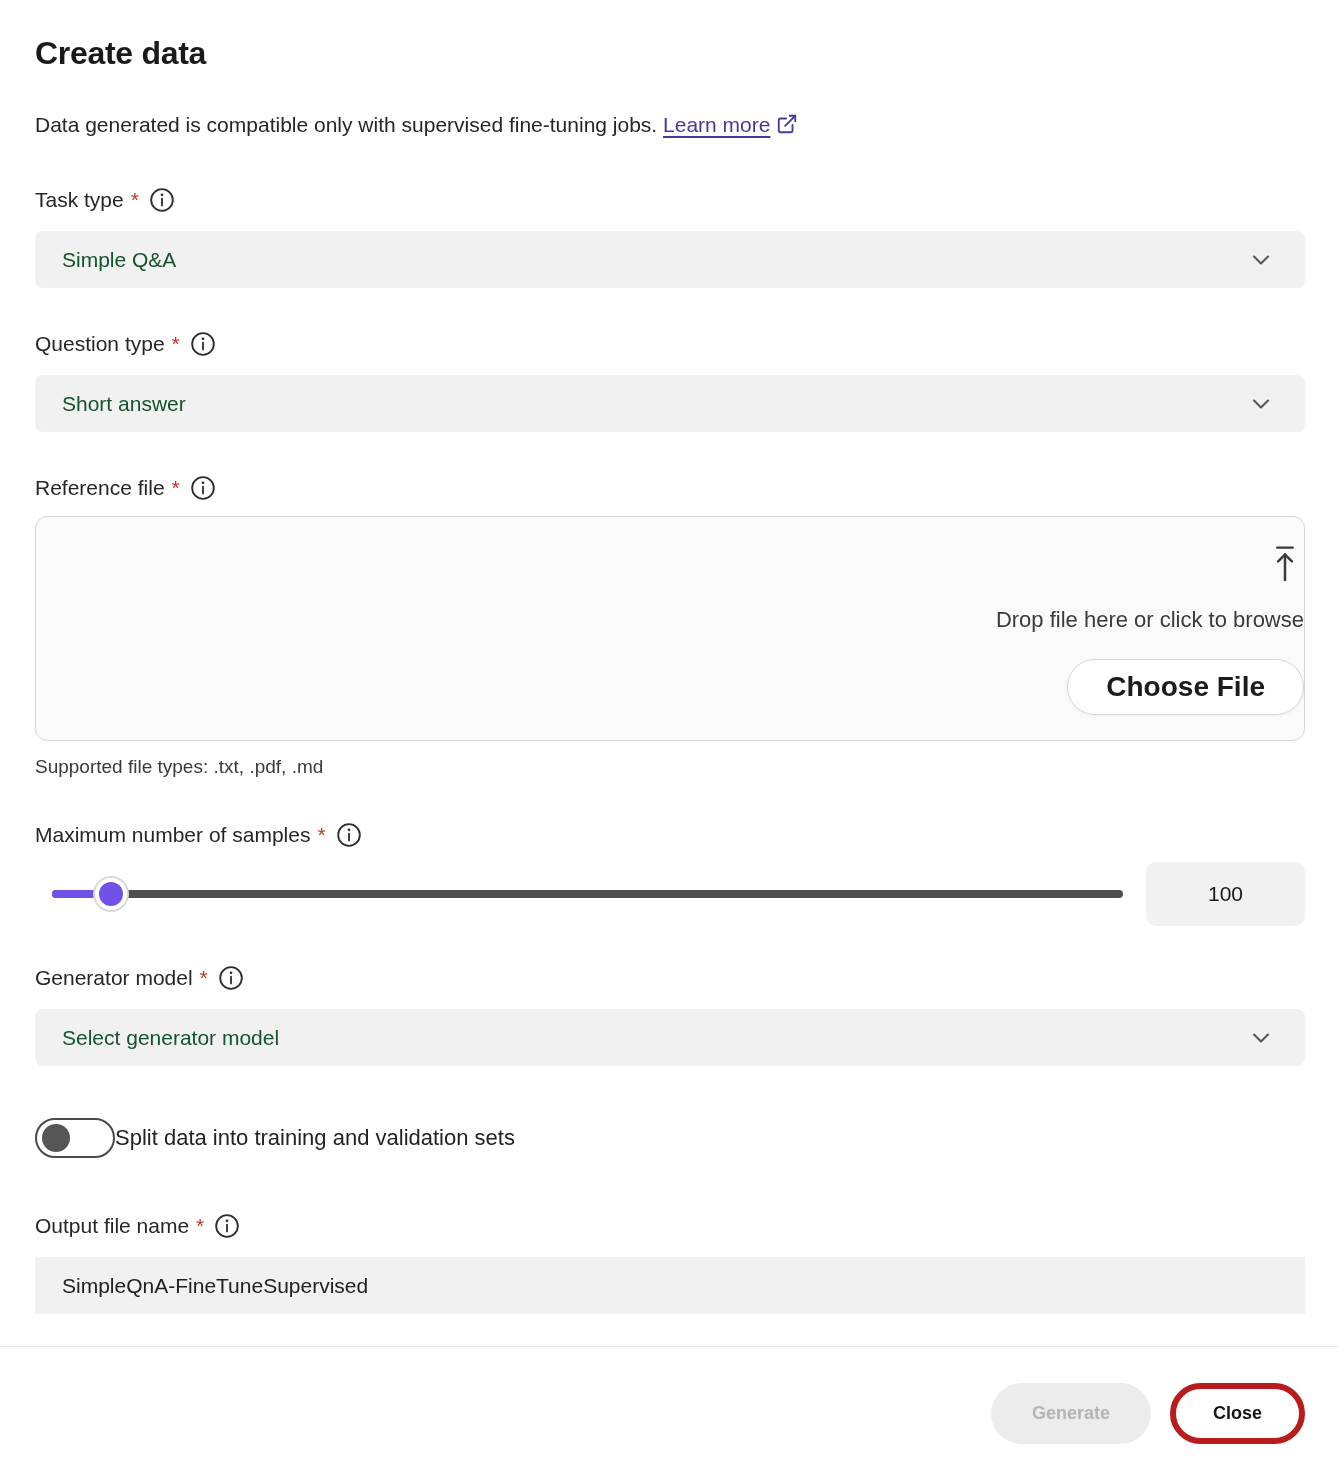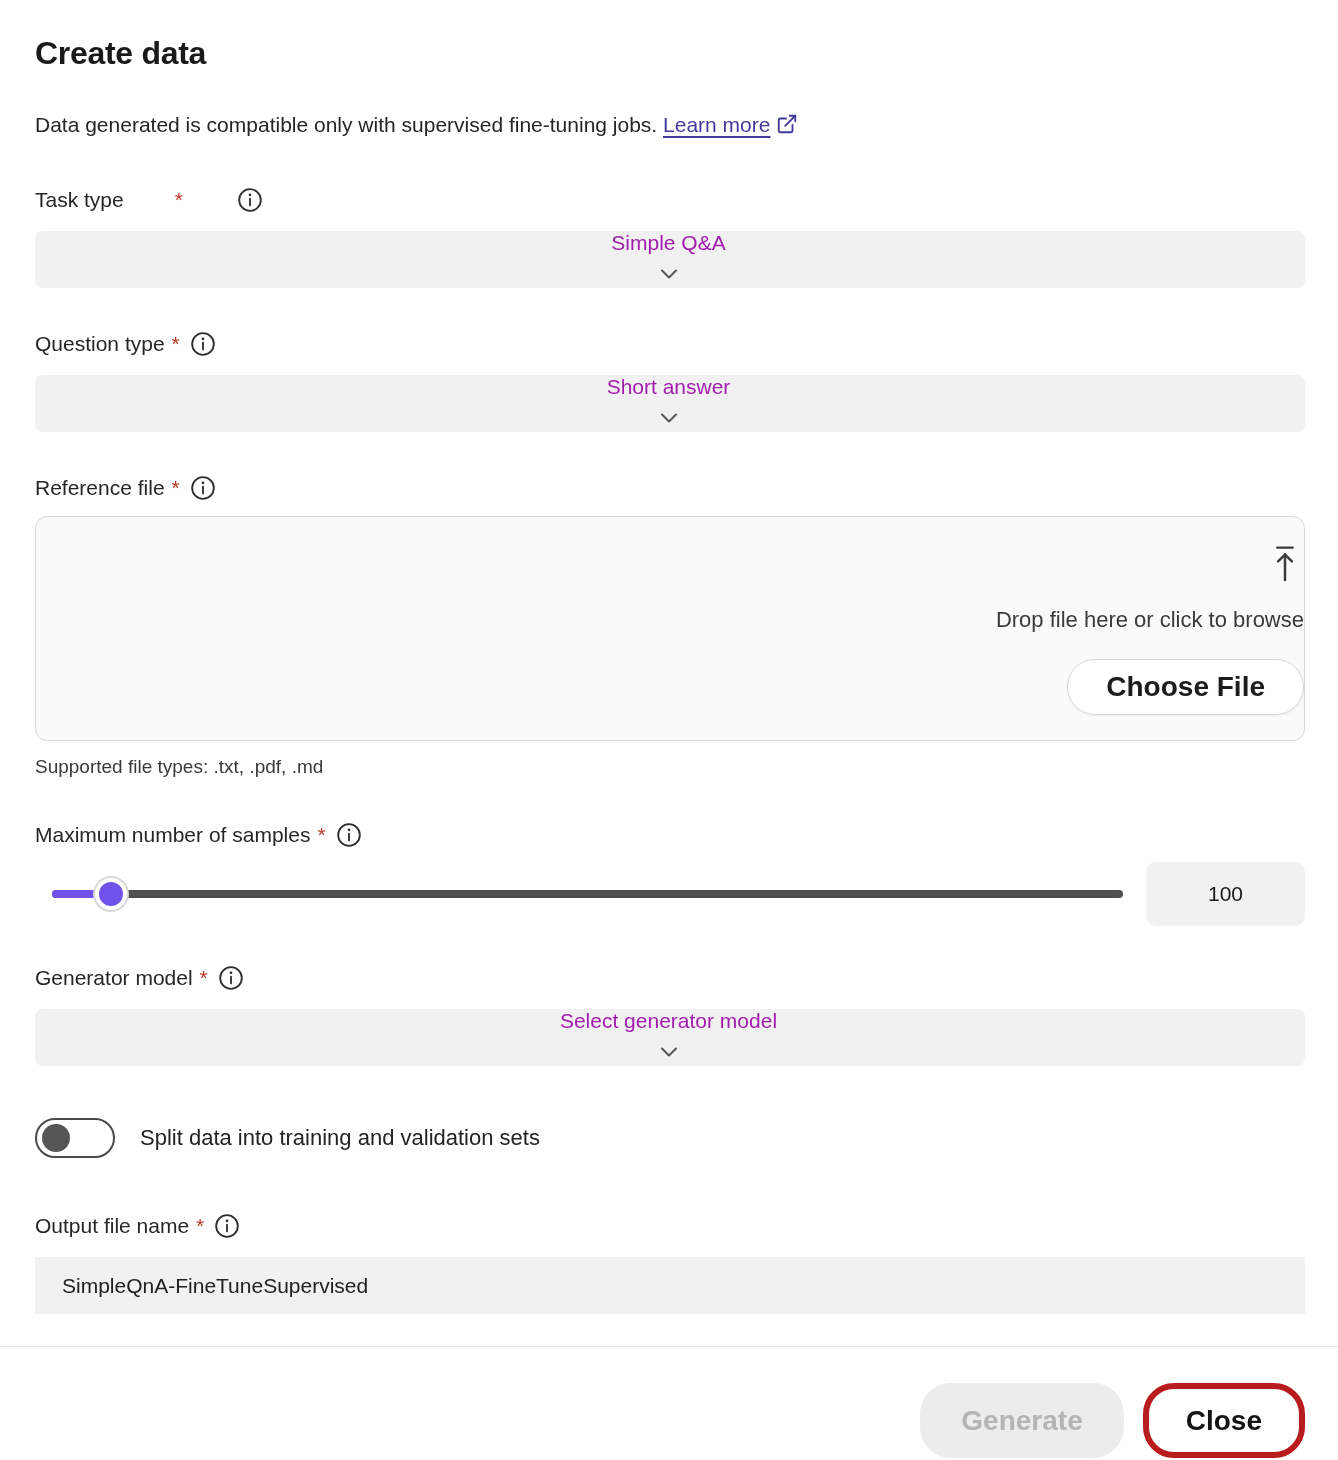--- a/index.html
+++ b/index.html
@@ -41,36 +41,35 @@
     align-items: center;
     font-size: 21px;
     line-height: 28px;
     color: #262626;
   }
   .field-label .req { color: #c0392b; margin-left: 7px; font-size: 21px; }
   .info-icon { margin-left: 10px; color: #2e2e2e; display: inline-flex; cursor: pointer; }
 
   .mt-42 { margin-top: 42px; }
   .mt-43 { margin-top: 43px; }
-  .mt-45 { margin-top: 45px; gap: 44px; }
+  .mt-45 { margin-top: 45px; }
   .mt-54 { margin-top: 54px; }
 
   .select {
     margin-top: 17px;
     height: 57px;
     background: #f1f1f1;
     border-radius: 8px;
     display: flex;
     align-items: center;
     justify-content: space-between;
     padding: 0 30px 0 27px;
     font-size: 21px;
-    color: #a21caf;
-    cursor: pointer;
-    flex-direction: column;
+    color: #14532d;
+    cursor: pointer;
   }
   .chevron { color: #565656; display: inline-flex; }
 
   .dropzone {
     margin-top: 14px;
     height: 225px;
     background: #fafafa;
     border: 1px solid #d8d8d8;
     border-radius: 12px;
     display: flex;
@@ -158,21 +157,21 @@
     flex: none;
   }
   .toggle-knob {
     position: absolute;
     left: 5px; top: 50%;
     transform: translateY(-50%);
     width: 28px; height: 28px;
     background: #555555;
     border-radius: 50%;
   }
-  .toggle-label { margin-left: 25px; font-size: 22px; color: #232323; }
+  .toggle-label { font-size: 22px; color: #232323; }
 
   .text-input {
     margin-top: 17px;
     display: block;
     width: 100%;
     height: 57px;
     background: #f1f1f1;
     border: none;
     outline: none;
     border-radius: 0;
@@ -188,24 +187,24 @@
     border-top: 1px solid #e9e9e9;
   }
   .footer {
     display: flex;
     justify-content: flex-end;
     align-items: center;
     gap: 19px;
     padding-top: 36px;
   }
   .btn {
-    height: 75px;
+    height: 61px;
     border-radius: 31px;
     font-family: "Liberation Sans", sans-serif;
-    font-size: 28px;
+    font-size: 18px;
     font-weight: 700;
   }
   .btn-generate {
     padding: 0 41px;
     background: #ececec;
     border: none;
     color: #b4b4b4;
     cursor: default;
   }
   .btn-close {

